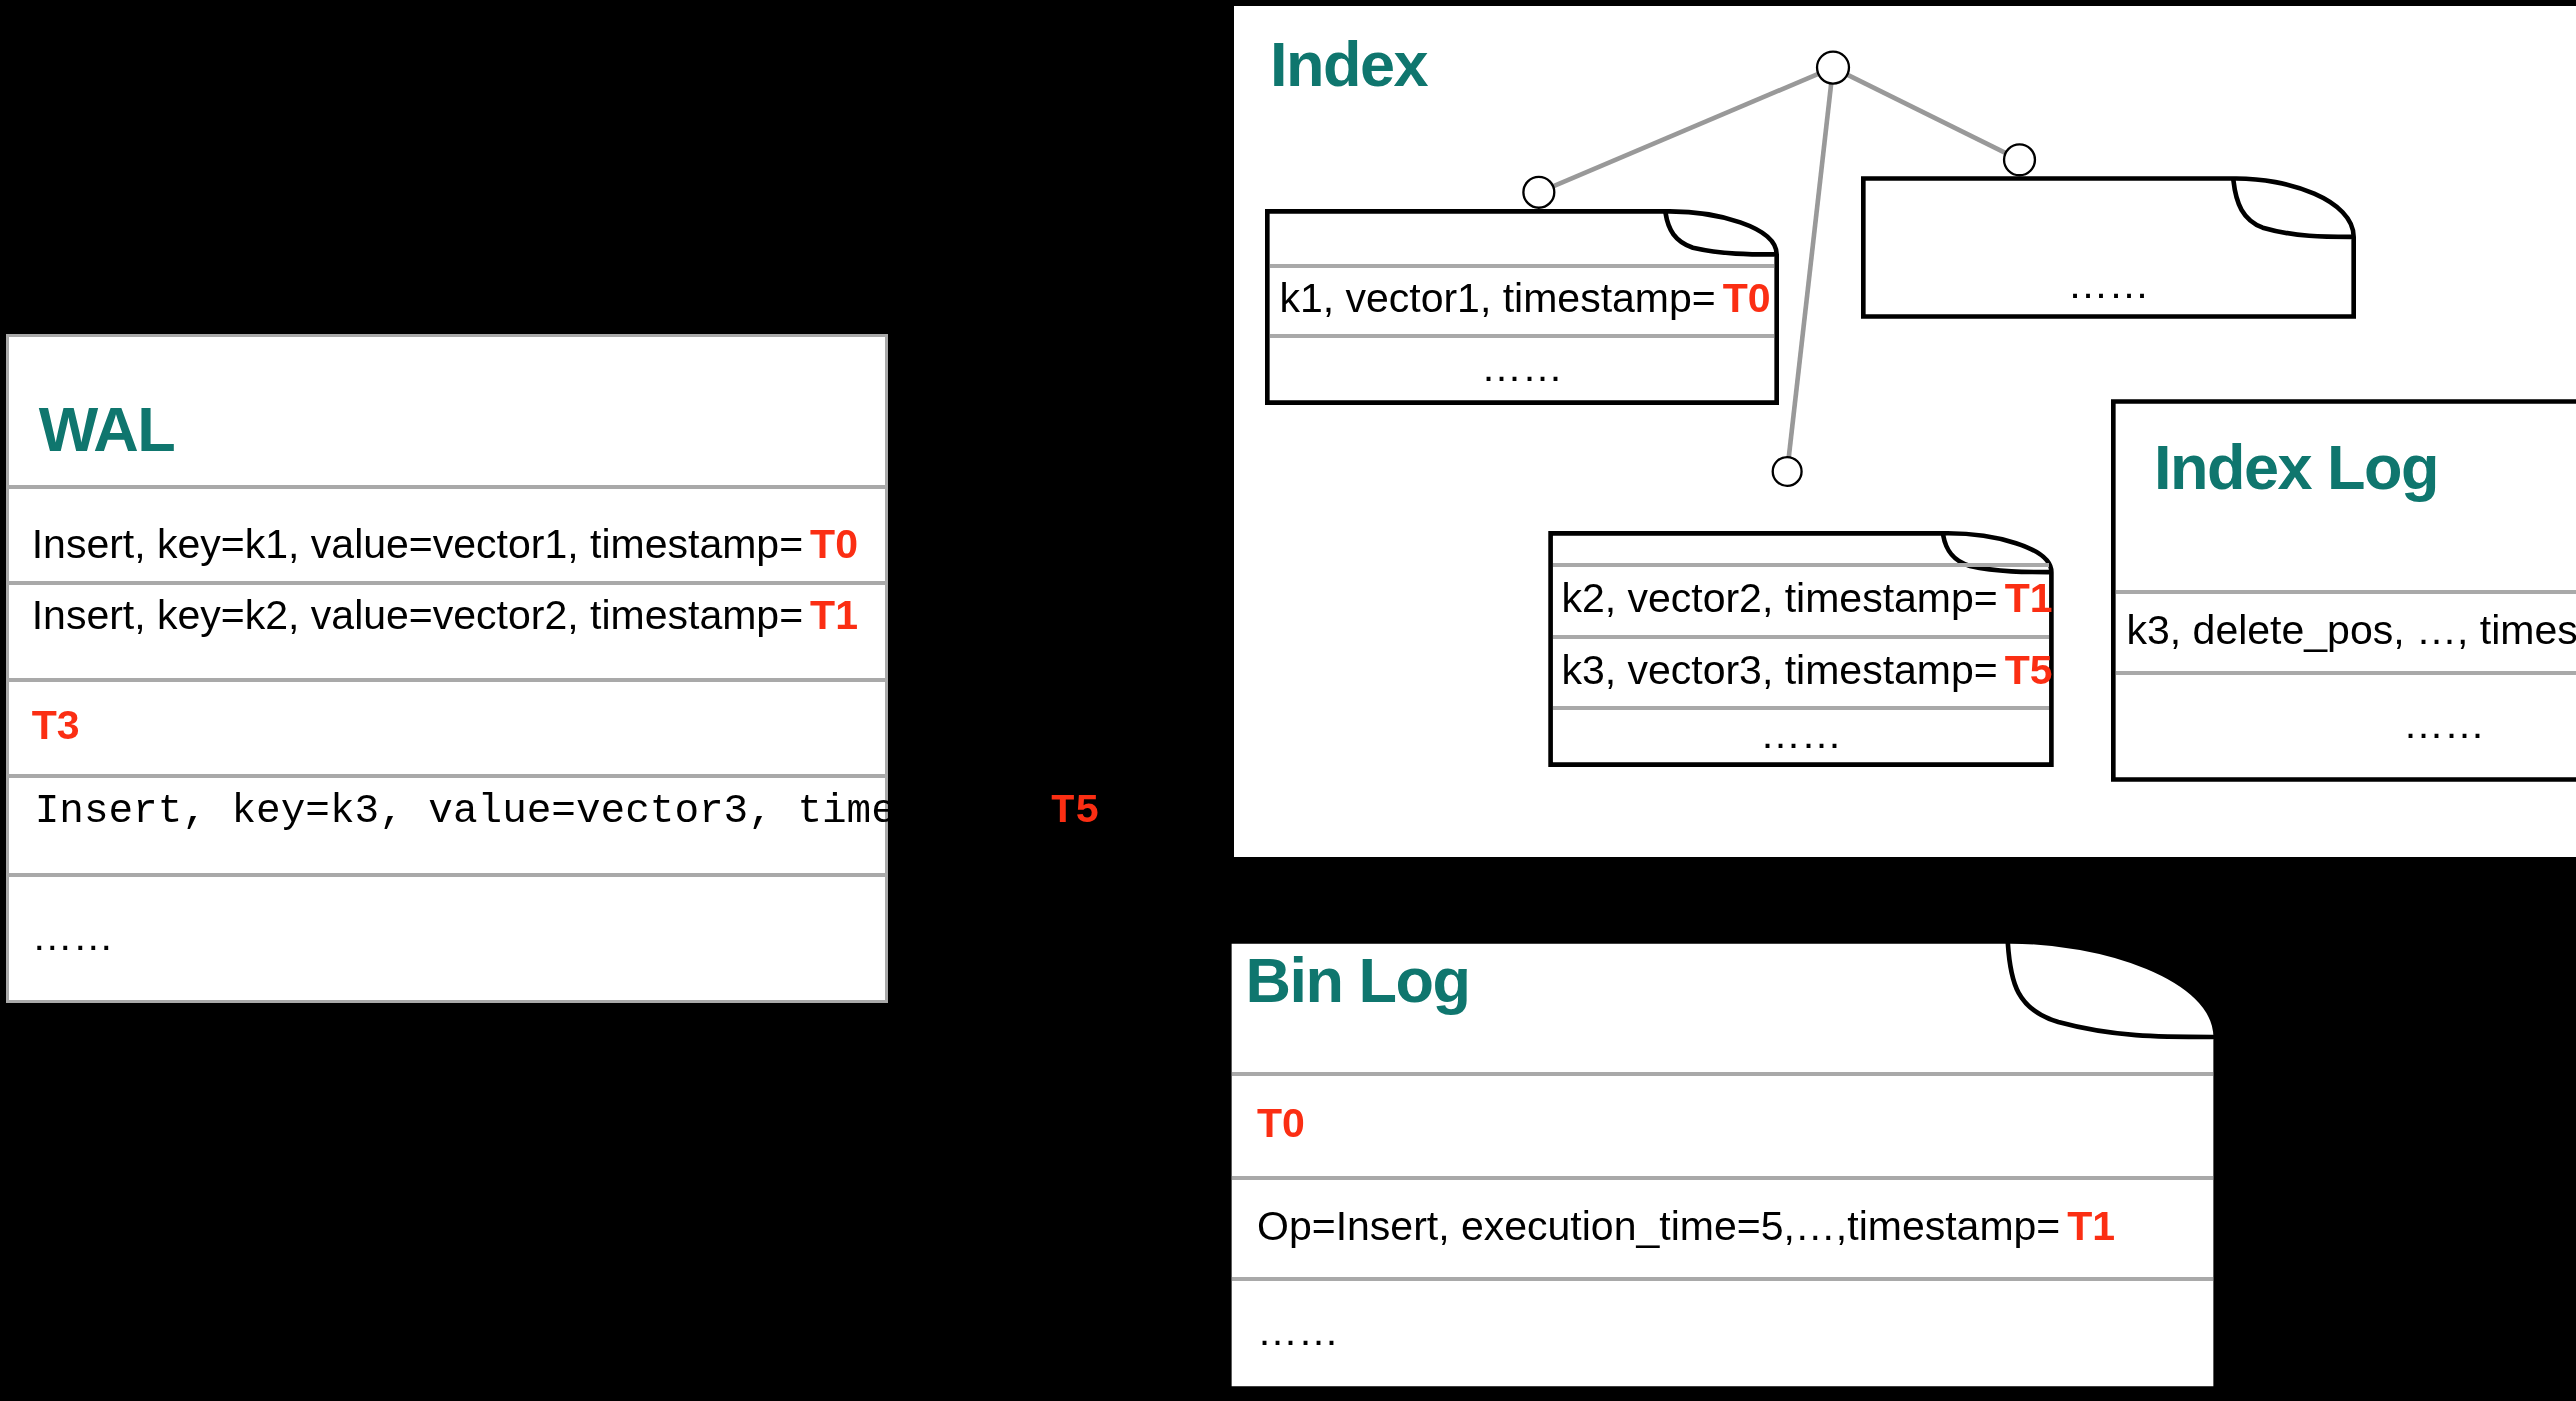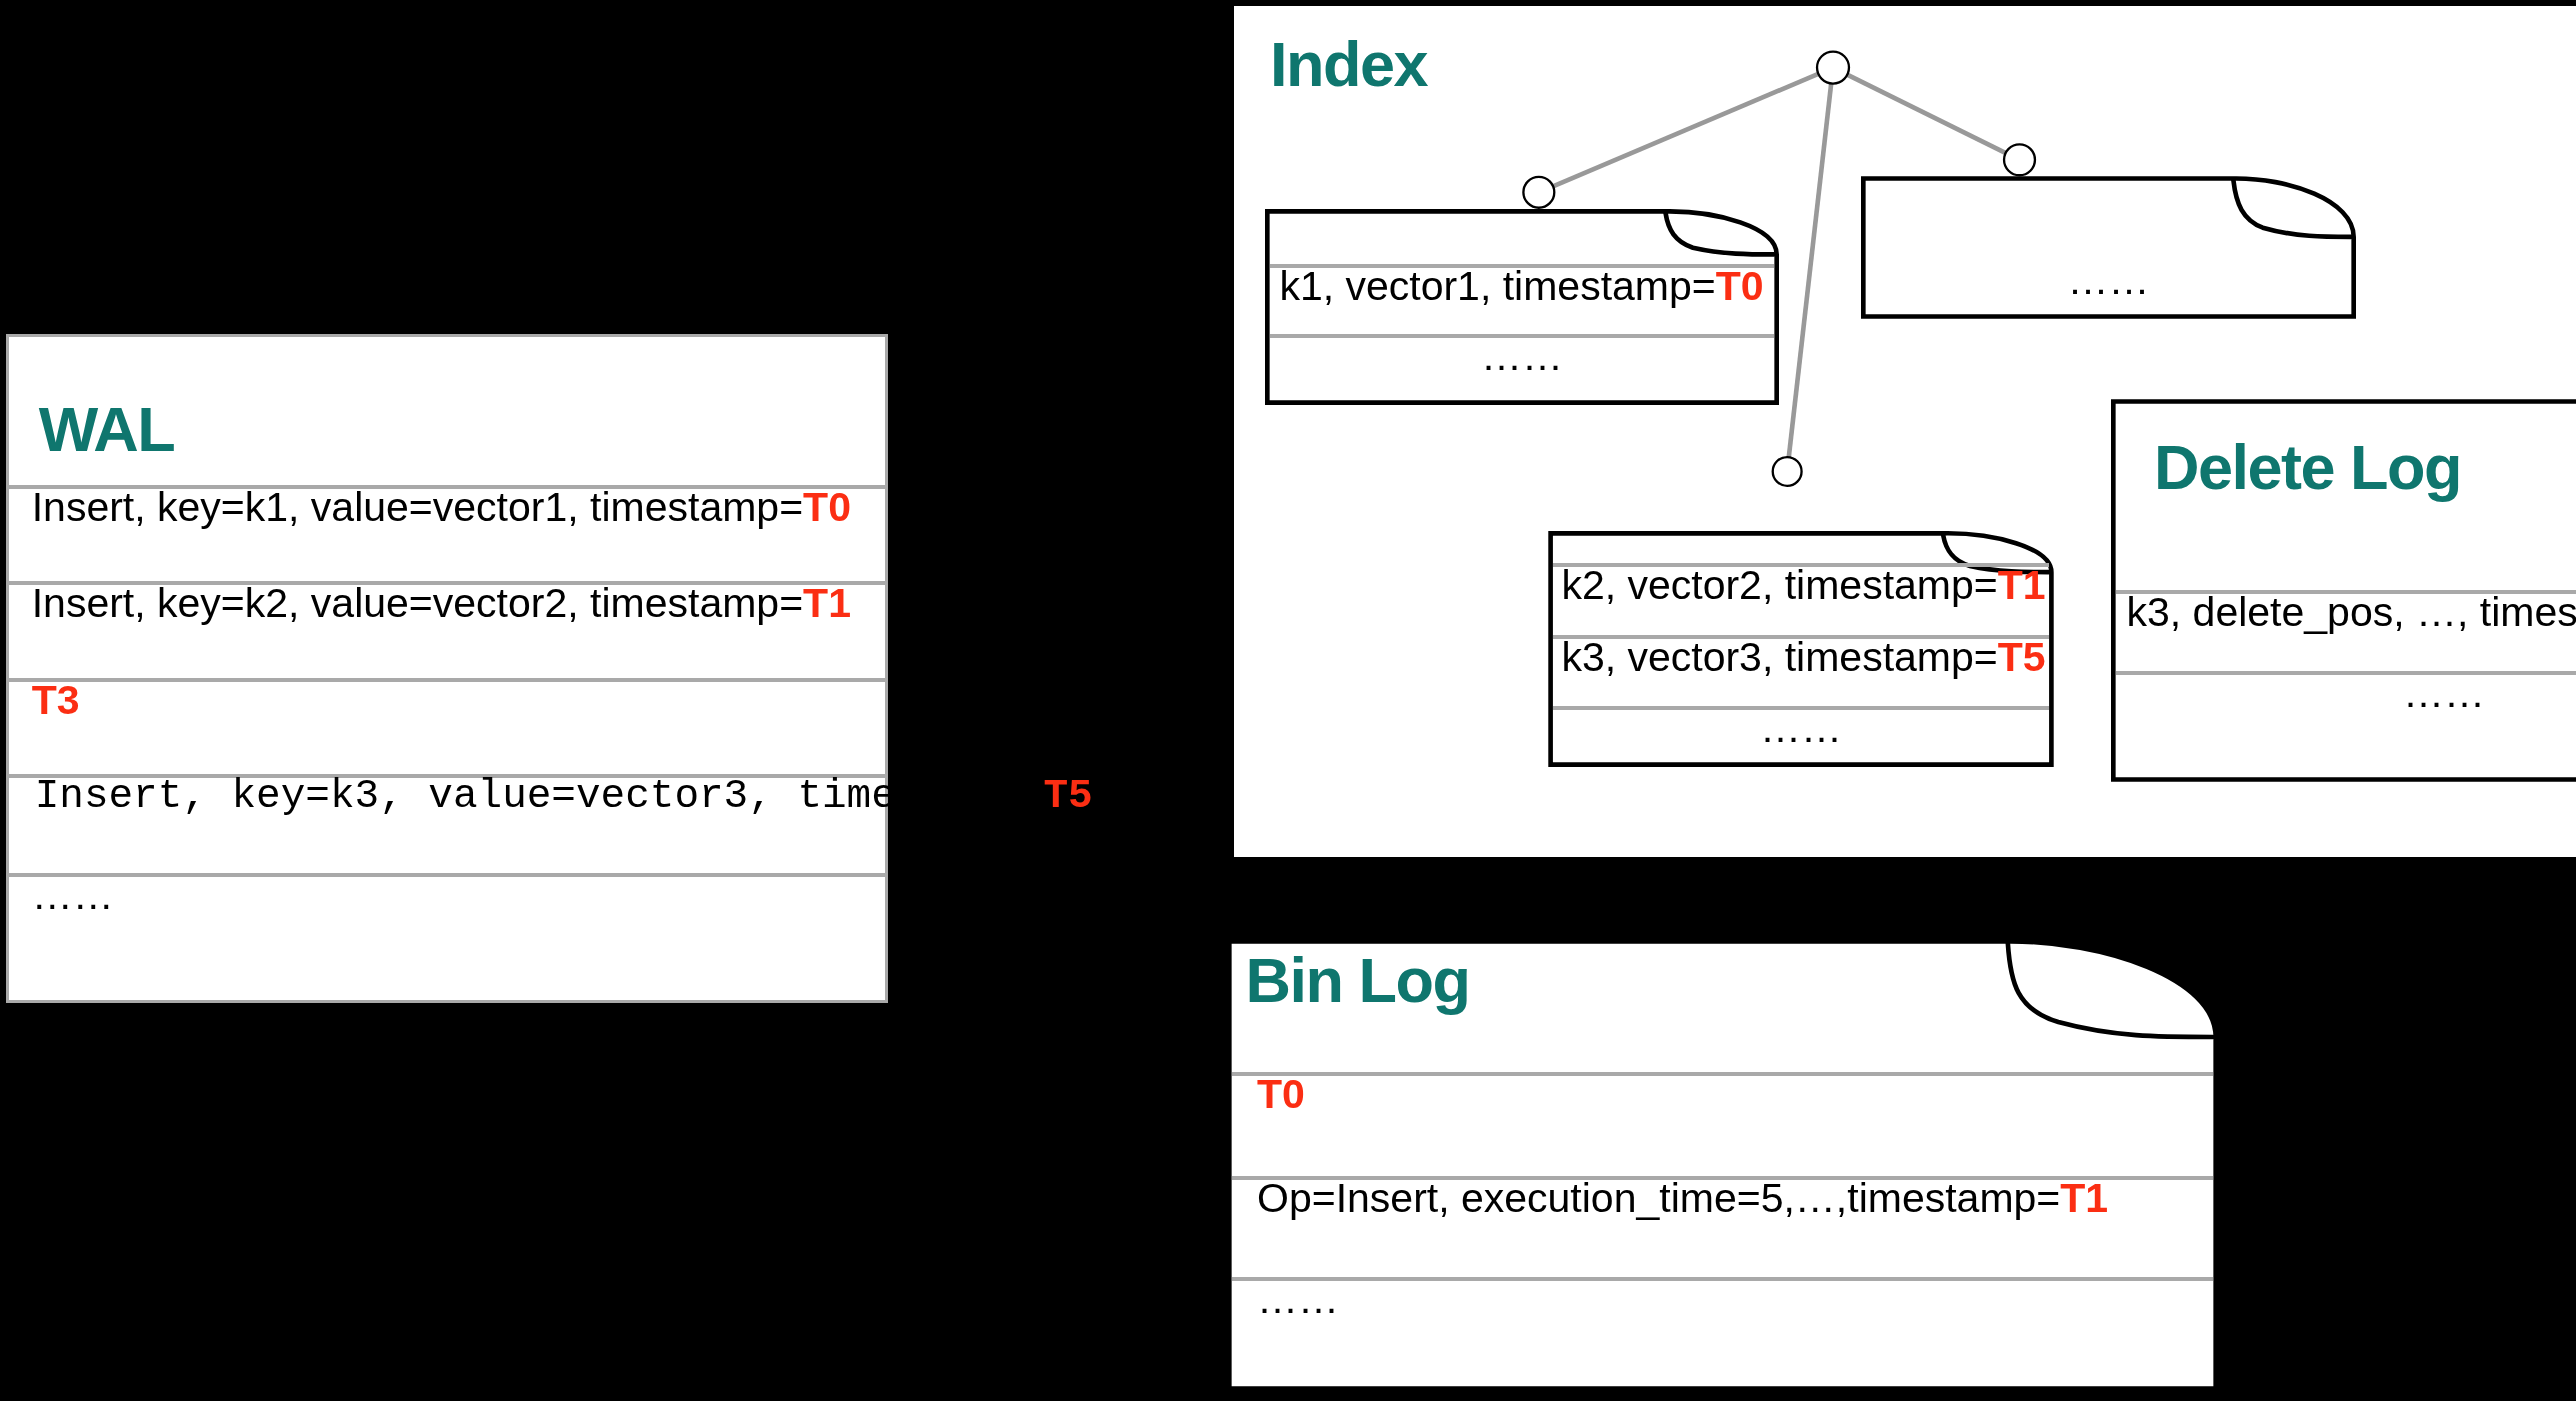--- a/index.html
+++ b/index.html
@@ -1,21 +1,21 @@
 <!DOCTYPE html>
 <html style="font-size:8.2px"><head>
 <meta charset="utf-8">
 <style>
   html,body{margin:0;padding:0;background:#000;}
   #stage{position:relative;width:2817px;height:1402px;background:#000;overflow:hidden;
          font-family:"Liberation Sans","DejaVu Sans",sans-serif;}
   .panel{position:absolute;background:#fff;}
   .title{position:absolute;font-weight:700;font-size:63px;letter-spacing:-1.5px;color:#0f766e;white-space:pre;line-height:1;}
   .sep{position:absolute;height:4.1px;background:#a9a9a9;}
-  .row{position:absolute;display:flex;font-size:41px;color:#000;white-space:pre;line-height:1.1;}
+  .row{position:absolute;display:flex;align-items:center;font-size:41px;color:#000;white-space:pre;line-height:1.1;gap:7px;}
   .row .ts{font-weight:700;color:#fb2e13;}
   .row.center{justify-content:center;left:0;right:0;}
   .doc{position:absolute;}
   .doc svg{position:absolute;left:0;top:0;overflow:visible;}
   .svg-overlay{position:absolute;left:0;top:0;}
 </style>
 </head>
 <body>
 
 <div id="stage">
@@ -101,21 +101,21 @@
     <div class="row center" style="top:175px;height:58px;">
       <span>……</span>
     </div>
   </div>
 
   <div class="doc" style="left:2111px;top:399px;width:666px;height:383px;">
     <svg width="666" height="383" viewBox="0 0 1293 743">
       <path d="M 1008 4.5 L 4.5 4.5 L 4.5 738.5 L 1288.5 738.5 L 1288.5 172 C 1288.5 69 1136 3 1008 4.5 Z" fill="#ffffff" stroke="#000000" stroke-width="9"></path>
       <path d="M 1008 8 C 1013 77 1026 124 1076 146 C 1150 172 1221 172 1283 172" fill="none" stroke="#000000" stroke-width="9" stroke-linecap="round"></path>
     </svg>
-    <div class="title" style="left:43px;top:37px;">Delete Log</div>
+    <div class="title" style="left:43px;top:37px;">Index Log</div>
     <div class="sep" style="left:4.6px;right:4.6px;top:191px;"></div>
     <div class="sep" style="left:4.6px;right:4.6px;top:272px;"></div>
     <div class="row" style="left:15.5px;top:191px;height:81px;">
       <span>k3, delete_pos, …, timestamp=</span>
     </div>
     <div class="row center" style="top:272px;height:107px;">
       <span>……</span>
     </div>
   </div>
 

